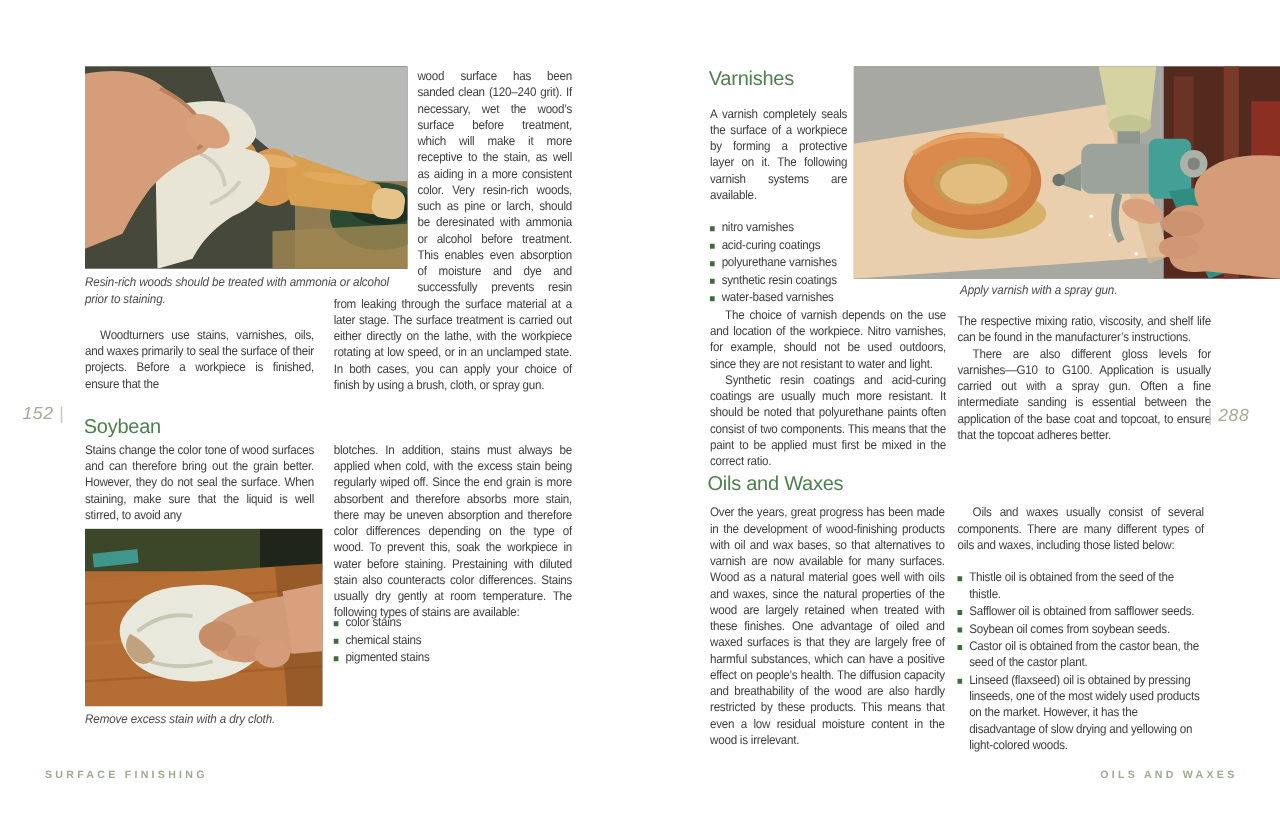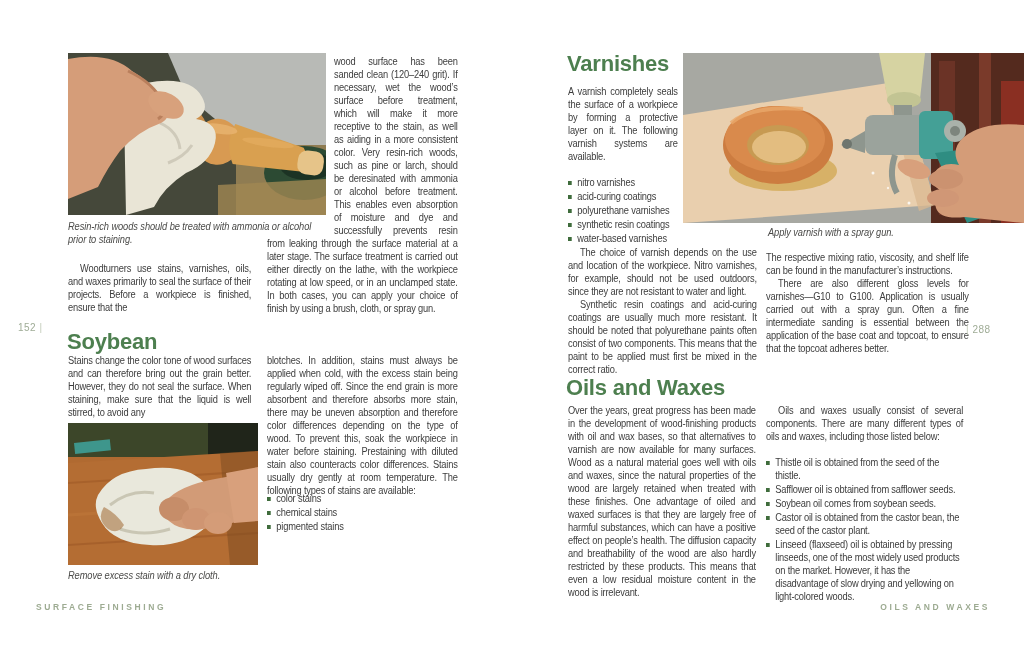--- a/index.html
+++ b/index.html
@@ -16,27 +16,27 @@
   }
   .body-text p{margin:0;}
   .body-text p + p{margin-top:0;}
   .indent{text-indent:13px;}
   .gap-top{margin-top:13px;}
   .caption{
     font-size:10px;line-height:12.5px;font-style:italic;color:#4a4a48;
     letter-spacing:-0.1px;text-align:left;
   }
   .heading{
-    font-size:22px;line-height:21px;font-weight:bold;color:#4d7f4f;
+    font-size:16px;line-height:21px;font-weight:normal;color:#4d7f4f;
     letter-spacing:-0.2px;
   }
   .footer-text{
-    font-size:8.5px;font-weight:bold;letter-spacing:2.6px;color:#9dab92;
-  }
-  .pagenum{font-size:10px;color:#9fac96;letter-spacing:0.5px;}
+    font-size:8.5px;font-weight:bold;letter-spacing:2.6px;color:#9dab92;margin-top:12px;
+  }
+  .pagenum{font-size:14px;color:#9fac96;letter-spacing:0.5px;font-style:italic;}
   .pagenum .bar{color:#c3ccba;}
   .photo{position:absolute;overflow:hidden;background:#888;}
   .photo svg{display:block;width:100%;height:100%;}
   
   .blt{position:relative;padding-left:10px;margin:0 0 1px 0;text-align:left;}
   .blt .sq{
     position:absolute;left:0;top:4.5px;width:4px;height:4px;background:#3f6c3c;
   }
   
   .spacer-l{float:left;width:72px;height:173px;}

